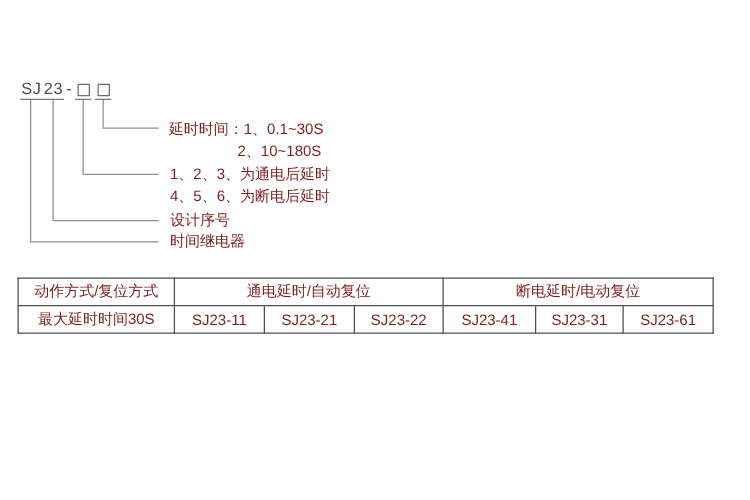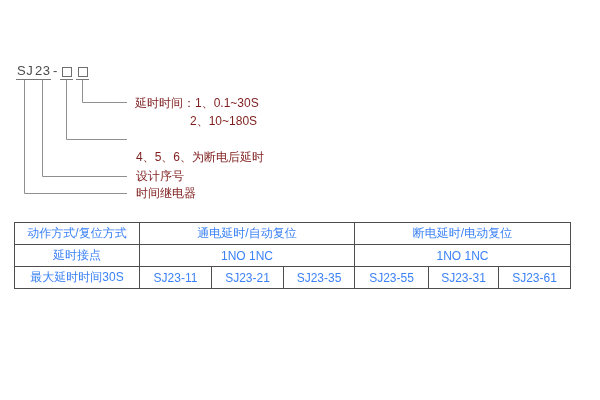--- a/index.html
+++ b/index.html
@@ -63,21 +63,21 @@
 
   
   .spec-table {
     position: absolute;
     left: 14px;
     top: 222px;
     width: 556px;
     border-collapse: collapse;
     table-layout: fixed;
     font-size: 12px;
-    color: #3b82f6;
+    color: #7f1d1d;
     padding-left: 32px;
   }
   .spec-table td {
     border: 1px solid #4d4d4d;
     height: 21px;
     text-align: center;
     vertical-align: middle;
     padding: 0 2px;
     font-weight: normal;
     white-space: nowrap;
@@ -105,20 +105,21 @@
     <g fill="none" stroke="#8f8f8f" stroke-width="1">
       <path d="M82.5 80 V102.5 H127"></path>
       <path d="M66.5 80 V139.5 H127"></path>
       <path d="M42.5 80 V176.5 H127"></path>
       <path d="M24.5 80 V193.5 H127"></path>
     </g>
   </svg>
 
   <div class="dlabel" style="left:135px; top:96px;">延时时间：1、0.1~30S</div>
   <div class="dlabel" style="left:190px; top:114px;">2、10~180S</div>
+  <div class="dlabel" style="left:136px; top:132px;">1、2、3、为通电后延时</div>
   <div class="dlabel" style="left:136px; top:150px;">4、5、6、为断电后延时</div>
   <div class="dlabel" style="left:136px; top:169px;">设计序号</div>
   <div class="dlabel" style="left:136px; top:186px;">时间继电器</div>
 
   <table class="spec-table">
     <colgroup>
       <col style="width:125px;">
       <col style="width:72px;">
       <col style="width:72px;">
       <col style="width:71px;">
@@ -126,29 +127,24 @@
       <col style="width:70px;">
       <col style="width:72px;">
     </colgroup>
     <tbody>
       <tr>
         <td>动作方式/复位方式</td>
         <td colspan="3">通电延时/自动复位</td>
         <td colspan="3">断电延时/电动复位</td>
       </tr>
       <tr>
-        <td>延时接点</td>
-        <td colspan="3">1NO 1NC</td>
-        <td colspan="3">1NO 1NC</td>
-      </tr>
-      <tr>
         <td>最大延时时间30S</td>
         <td>SJ23-11</td>
         <td>SJ23-21</td>
-        <td>SJ23-35</td>
-        <td>SJ23-55</td>
+        <td>SJ23-22</td>
+        <td>SJ23-41</td>
         <td>SJ23-31</td>
         <td>SJ23-61</td>
       </tr>
     </tbody>
   </table>
 
 </div>
 
 </body></html>

